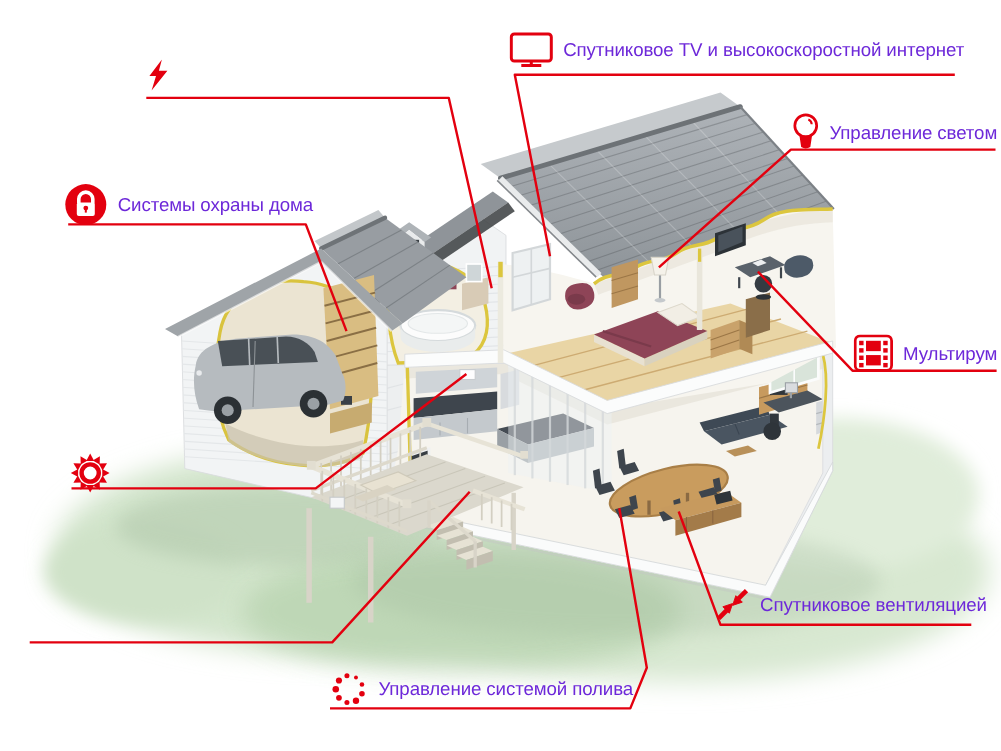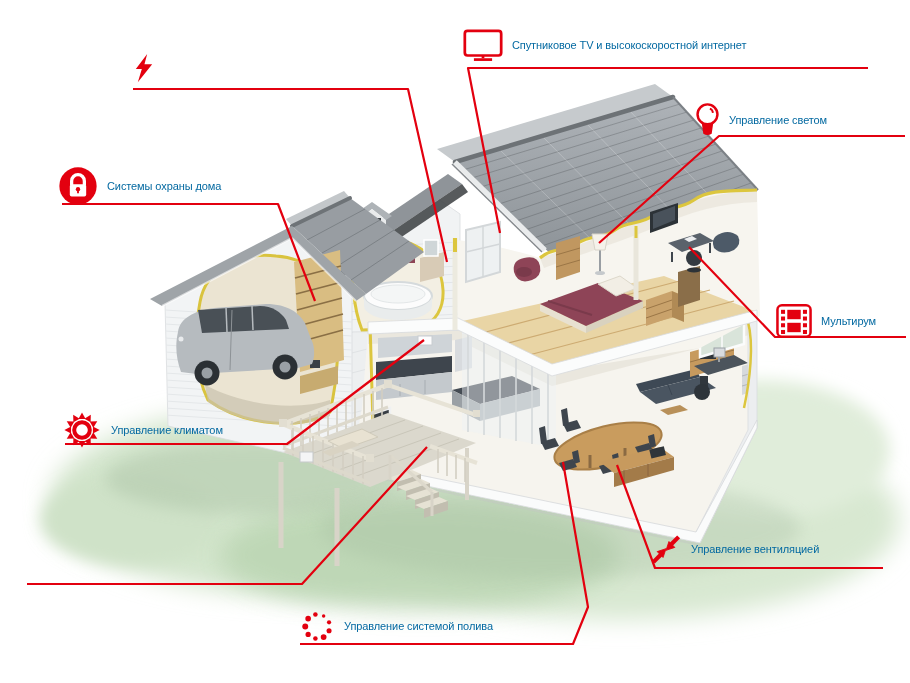--- a/index.html
+++ b/index.html
@@ -1,20 +1,20 @@
 <!DOCTYPE html>
 <html><head>
 <meta charset="utf-8">
 <style>
   html,body{margin:0;padding:0;background:#fff;}
   .stage{position:relative;width:910px;height:683px;background:#ffffff;overflow:hidden;
          font-family:"Liberation Sans",sans-serif;}
   .scene{position:absolute;left:0;top:0;width:910px;height:683px;}
   .lbl{position:absolute;display:flex;align-items:center;gap:9px;white-space:nowrap;
-       color:#0369a1;font-size:11px;font-weight:400;letter-spacing:-0.1px;line-height:1;}
+       color:#6d28d9;font-size:17px;font-weight:400;letter-spacing:-0.1px;line-height:1;}
   .lbl .ic{flex:0 0 auto;display:block;}
   .lbl .ic svg{display:block;}
 </style>
 </head>
 <body>
 
 <div class="stage">
 
 <svg class="scene" viewBox="0 0 910 683">
   <defs>
@@ -417,21 +417,21 @@
   <span class="ic">
     <svg width="40" height="33" viewBox="0 0 44 36">
       <rect x="2" y="2" width="40" height="27" rx="3" fill="none" stroke="#e3000f" stroke-width="3"></rect>
       <line x1="22" y1="29" x2="22" y2="32" stroke="#e3000f" stroke-width="3"></line>
       <line x1="12" y1="33.5" x2="32" y2="33.5" stroke="#e3000f" stroke-width="3"></line>
     </svg>
   </span>
   <span>Спутниковое TV и высокоскоростной интернет</span>
 </div>
 
-<div class="lbl" style="left:695px;top:102px;">
+<div class="lbl" style="left:720px;top:102px;">
   <span class="ic">
     <svg width="25" height="36" viewBox="0 0 26 38">
       <circle cx="13" cy="13" r="10.5" fill="#ffffff" stroke="#e3000f" stroke-width="2.6"></circle>
       <path d="M15.5,7 a5,5 0 0 1 3.2,4.5" fill="none" stroke="#e3000f" stroke-width="2"></path>
       <path d="M6.8,21.5 Q13,26 19.2,21.5 L17.4,33.5 Q13,36 8.6,33.5 Z" fill="#e3000f"></path>
     </svg>
   </span>
   <span>Управление светом</span>
 </div>
 
@@ -482,21 +482,20 @@
         <polygon points="21,2.5 17.2,9.5 24.8,9.5" transform="rotate(180 21 21)"></polygon>
         <polygon points="21,2.5 17.2,9.5 24.8,9.5" transform="rotate(210 21 21)"></polygon>
         <polygon points="21,2.5 17.2,9.5 24.8,9.5" transform="rotate(240 21 21)"></polygon>
         <polygon points="21,2.5 17.2,9.5 24.8,9.5" transform="rotate(270 21 21)"></polygon>
         <polygon points="21,2.5 17.2,9.5 24.8,9.5" transform="rotate(300 21 21)"></polygon>
         <polygon points="21,2.5 17.2,9.5 24.8,9.5" transform="rotate(330 21 21)"></polygon>
       </g>
       <circle cx="21" cy="21" r="8.2" fill="#ffffff" stroke="#e3000f" stroke-width="4.2"></circle>
     </svg>
   </span>
-  <span>Управление климатом</span>
 </div>
 
 
 <div class="lbl" style="left:300px;top:609px;">
   <span class="ic">
     <svg width="35" height="35" viewBox="0 0 40 40">
       <g fill="#e3000f">
         <circle cx="17.6" cy="6.2" r="2.6"></circle>
             <circle cx="9.3" cy="11" r="3.2"></circle>
         <circle cx="6" cy="20" r="3.4"></circle>
@@ -516,16 +515,16 @@
   <span class="ic">
     <svg width="32" height="31" viewBox="0 0 38 36">
       <g fill="#e3000f" stroke="#e3000f">
         <line x1="4" y1="33" x2="13" y2="24" stroke-width="5"></line>
         <polygon points="19,17 8.5,20.5 15.5,27.5"></polygon>
         <line x1="34" y1="3" x2="25" y2="12" stroke-width="5"></line>
         <polygon points="19,19 29.5,15.5 22.5,8.5"></polygon>
       </g>
     </svg>
   </span>
-  <span>Управление вентиляцией</span>
+  <span>Спутниковое вентиляцией</span>
 </div>
 
 </div>
 
 </body></html>

